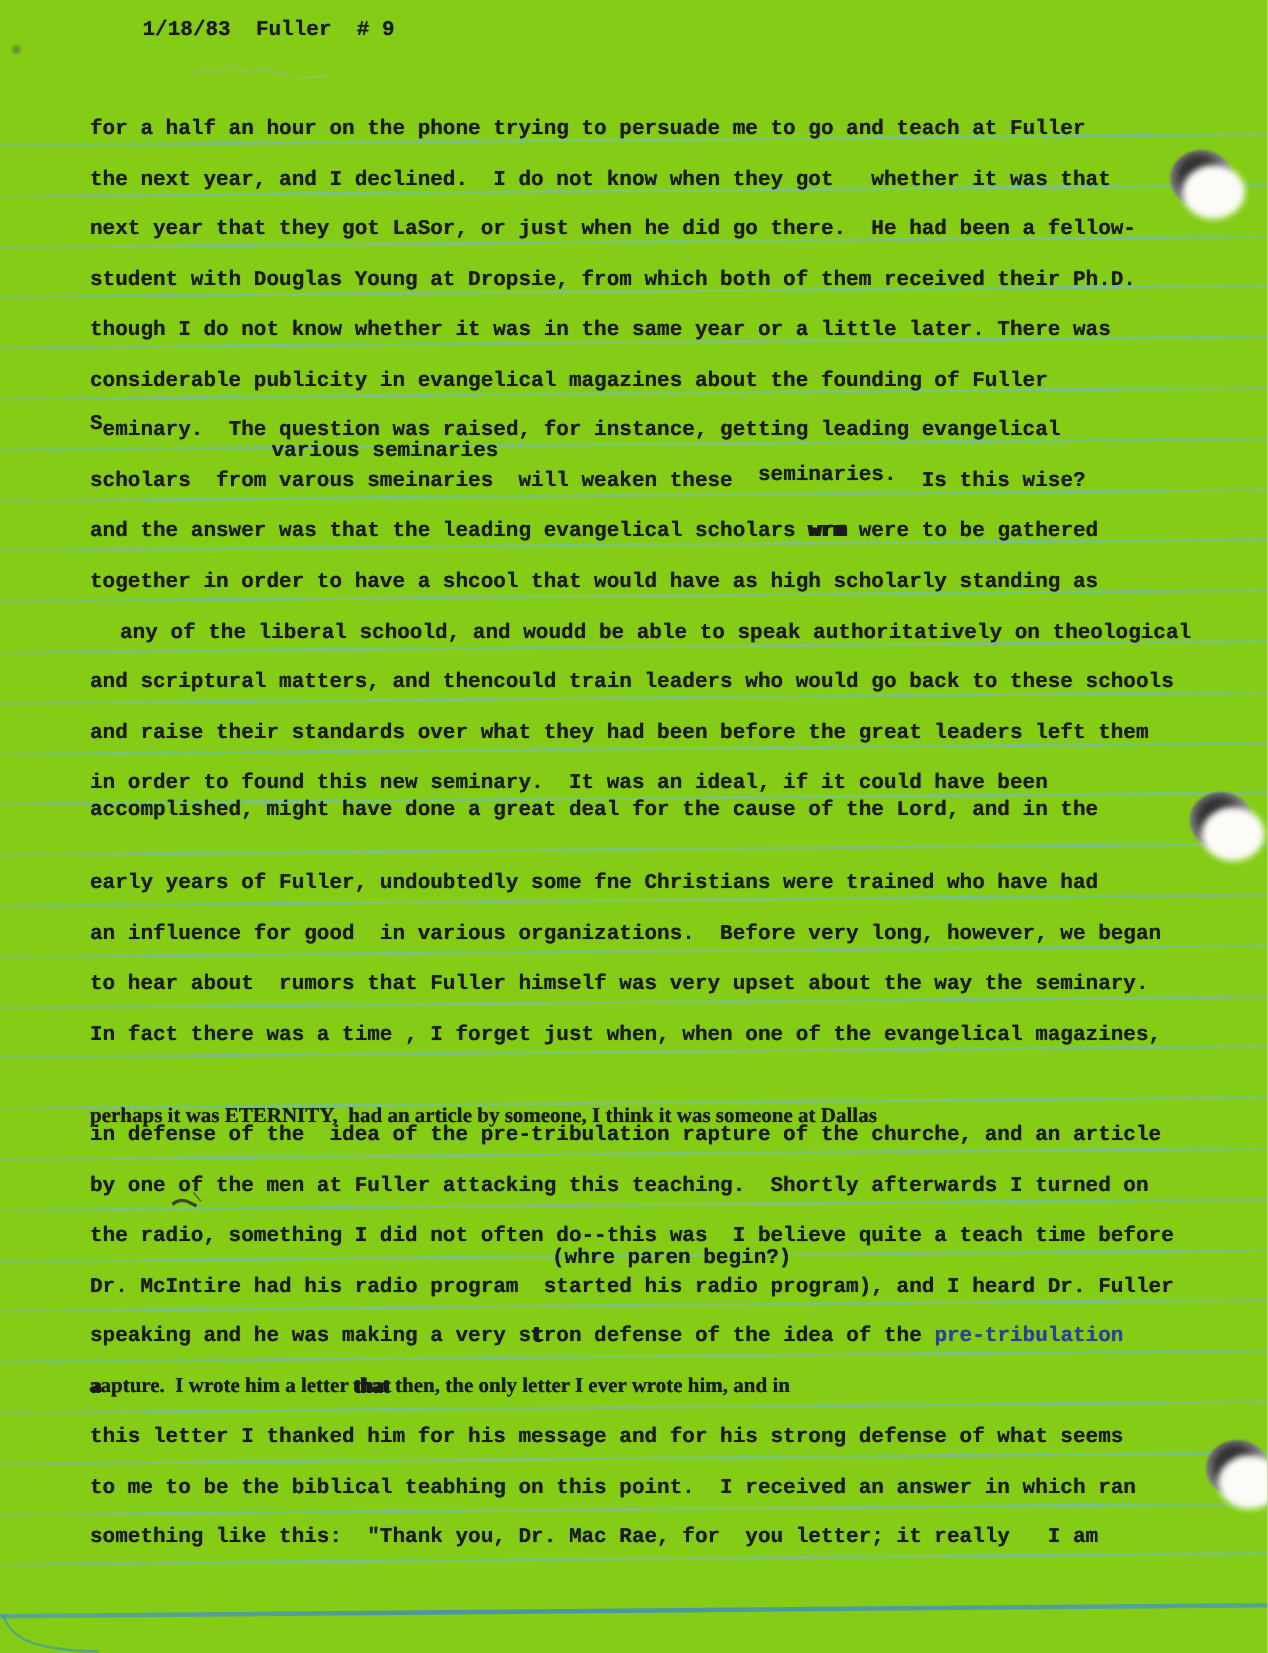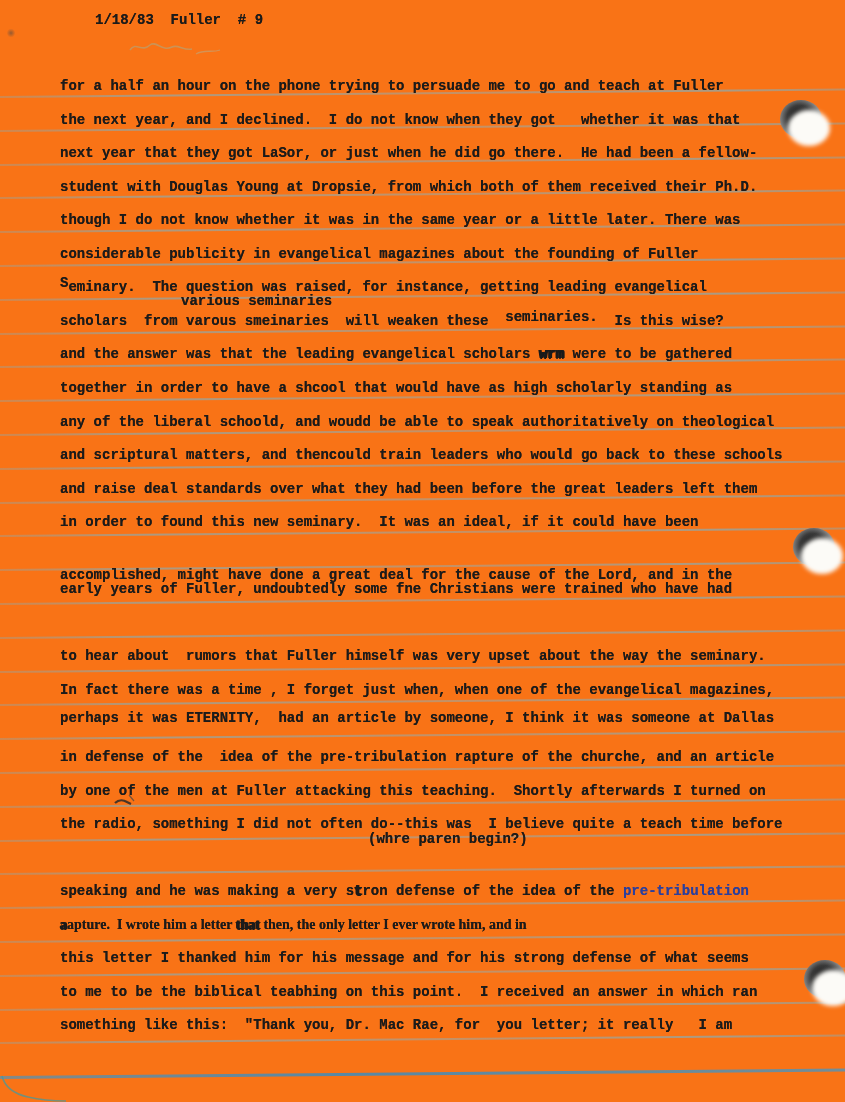--- a/index.html
+++ b/index.html
@@ -5,21 +5,21 @@
   html, body { margin: 0; padding: 0; }
   body {
     width: 845px; height: 1102px;
     background: #ffffff;
     font-family: "Liberation Mono", "DejaVu Sans Mono", monospace;
     overflow: hidden;
   }
   .page {
     position: relative;
     width: 845px; height: 1102px;
-    background: #f97316;
+    background: #84cc16;
     overflow: hidden;
   }
   
   .rule {
     position: absolute;
     left: -4px; width: 860px; height: 2px;
     background: linear-gradient(90deg,
       rgba(110,185,215,0.28), rgba(110,185,215,0.55) 18%,
       rgba(120,190,220,0.40) 55%, rgba(110,185,215,0.58) 85%, rgba(110,185,215,0.35));
     transform: rotate(-0.5deg);
@@ -134,32 +134,34 @@
     <div class="typed-line" style="top: 78px;"><span>for a half an hour on the phone trying to persuade me to go and teach at Fuller</span></div>
     <div class="typed-line" style="top: 111.55px; text-align: center;"><span>the next year, and I declined.  I do not know when they got   whether it was that</span></div>
     <div class="typed-line" style="top: 145.1px;"><span>next year that they got LaSor, or just when he did go there.  He had been a fellow-</span></div>
     <div class="typed-line" style="top: 178.65px;"><span>student with Douglas Young at Dropsie, from which both of them received their Ph.D.</span></div>
     <div class="typed-line" style="top: 212.2px;"><span>though I do not know whether it was in the same year or a little later. There was</span></div>
     <div class="typed-line" style="top: 245.75px;"><span>considerable publicity in evangelical magazines about the founding of Fuller</span></div>
     <div class="typed-line" style="top: 312.85px;"><span>scholars  from varous smeinaries  will weaken these  </span><span class="seg-raised">seminaries.</span><span>  Is this wise?</span></div>
     <div class="typed-line" style="top: 279.3px;"><span class="seg-raised">S</span><span>eminary.  The question was raised, for instance, getting leading evangelical</span></div>
     <div class="typed-line" style="top: 346.4px;"><span>and the answer was that the leading evangelical scholars </span><span class="seg-overstruck">wrm</span><span> were to be gathered</span></div>
     <div class="typed-line" style="top: 379.95px;"><span>together in order to have a shcool that would have as high scholarly standing as</span></div>
-    <div class="typed-line" style="top: 413.5px;"><span>any of the liberal schoold, and woudd be able to speak authoritatively on theological</span></div>
+    <div class="typed-line" style="top: 413.5px; margin-left: 20px;"><span>any of the liberal schoold, and woudd be able to speak authoritatively on theological</span></div>
     <div class="typed-line" style="top: 447.05px;"><span>and scriptural matters, and thencould train leaders who would go back to these schools</span></div>
-    <div class="typed-line" style="top: 480.6px;"><span>and raise deal standards over what they had been before the great leaders left them</span></div>
+    <div class="typed-line" style="top: 480.6px;"><span>and raise their standards over what they had been before the great leaders left them</span></div>
     <div class="typed-line" style="top: 514.15px;"><span>in order to found this new seminary.  It was an ideal, if it could have been</span></div>
-    <div class="typed-line" style="top: 567px;"><span>accomplished, might have done a great deal for the cause of the Lord, and in the</span></div>
+    <div class="typed-line" style="top: 532px;"><span>accomplished, might have done a great deal for the cause of the Lord, and in the</span></div>
     <div class="typed-line" style="top: 581.25px;"><span>early years of Fuller, undoubtedly some fne Christians were trained who have had</span></div>
+    <div class="typed-line" style="top: 614.8px;"><span>an influence for good  in various organizations.  Before very long, however, we began</span></div>
     <div class="typed-line" style="top: 648.35px;"><span>to hear about  rumors that Fuller himself was very upset about the way the seminary.</span></div>
     <div class="typed-line" style="top: 681.9px;"><span>In fact there was a time , I forget just when, when one of the evangelical magazines,</span></div>
-    <div class="typed-line" style="top: 710px;"><span>perhaps it was ETERNITY,  had an article by someone, I think it was someone at Dallas</span></div>
+    <div class="typed-line" style="top: 737px; font-family: Liberation Serif, serif;"><span>perhaps it was ETERNITY,  had an article by someone, I think it was someone at Dallas</span></div>
     <div class="typed-line" style="top: 749px; text-align: center;"><span>in defense of the  idea of the pre-tribulation rapture of the churche, and an article</span></div>
     <div class="typed-line" style="top: 782.55px;"><span>by one of the men at Fuller attacking this teaching.  Shortly afterwards I turned on</span></div>
     <div class="typed-line" style="top: 816.1px;"><span>the radio, something I did not often do--this was  I believe quite a teach time before</span></div>
+    <div class="typed-line" style="top: 849.65px;"><span>Dr. McIntire had his radio program  started his radio program), and I heard Dr. Fuller</span></div>
     <div class="typed-line" style="top: 883.2px; text-align: right;"><span>speaking and he was making a very s</span><span class="seg-overstruck">t</span><span>ron defense of the idea of the </span><span class="seg-blue">pre-tribulation</span></div>
     <div class="typed-line" style="top: 916.75px; font-family: Liberation Serif, serif;"><span class="seg-overstruck">a</span><span>apture.  I wrote him a letter </span><span class="seg-overstruck">that</span><span> then, the only letter I ever wrote him, and in</span></div>
     <div class="typed-line" style="top: 983.85px;"><span>to me to be the biblical teabhing on this point.  I received an answer in which ran</span></div>
     <div class="typed-line" style="top: 950.3px;"><span>this letter I thanked him for his message and for his strong defense of what seems</span></div>
     <div class="typed-line" style="top: 1017.4px;"><span>something like this:  "Thank you, Dr. Mac Rae, for  you letter; it really   I am</span></div>
     <div class="typed-insert" style="left: 181px; top: 293px;">various seminaries</div>
     <div class="typed-insert" style="left: 368px; top: 831px;">(whre paren begin?)</div>
   </div>
 
 </body></html>

